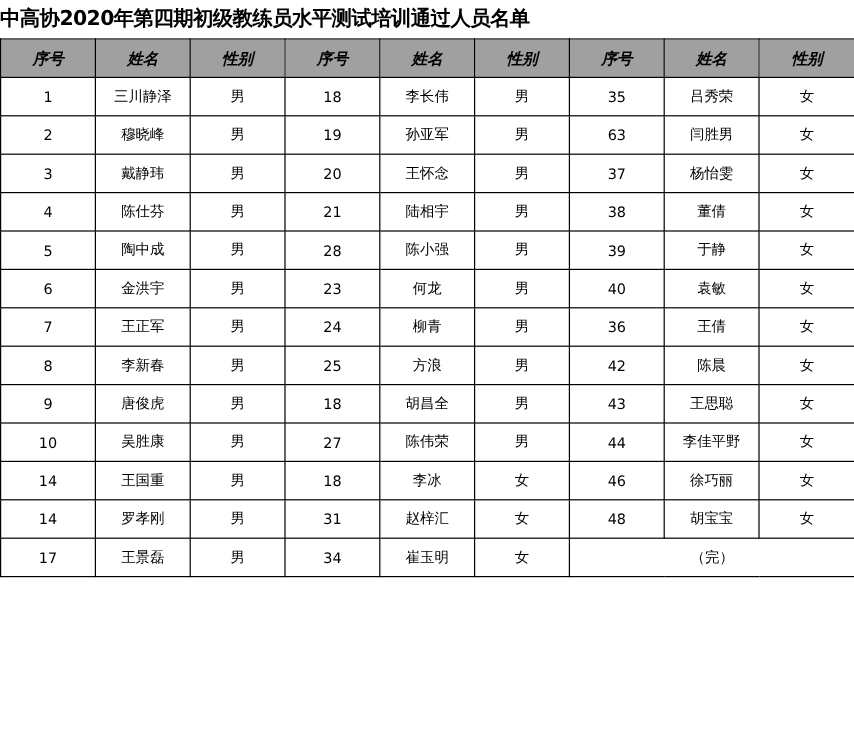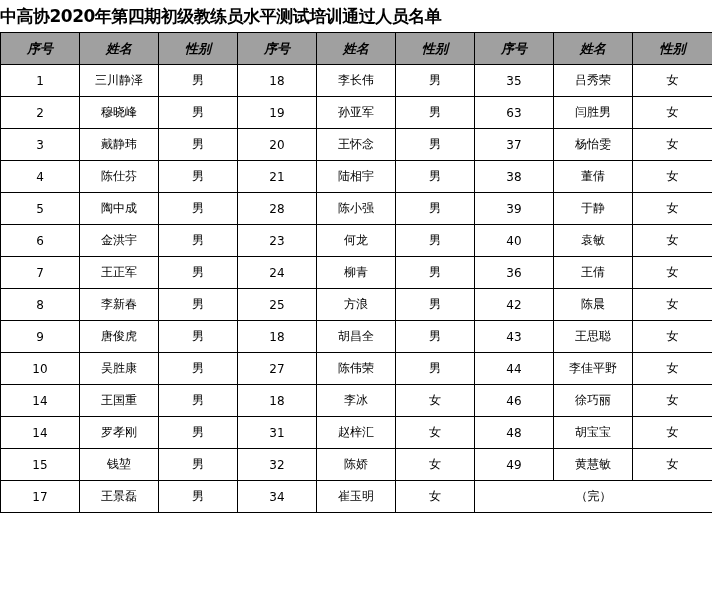--- a/index.html
+++ b/index.html
@@ -178,31 +178,20 @@
         <td>罗孝刚</td>
         <td>男</td>
         <td>31</td>
         <td>赵梓汇</td>
         <td>女</td>
         <td>48</td>
         <td>胡宝宝</td>
         <td>女</td>
       </tr>
       <tr>
-        <td>15</td>
-        <td>钱堃</td>
-        <td>男</td>
-        <td>32</td>
-        <td>陈娇</td>
-        <td>女</td>
-        <td>49</td>
-        <td>黄慧敏</td>
-        <td>女</td>
-      </tr>
-      <tr>
         <td>17</td>
         <td>王景磊</td>
         <td>男</td>
         <td>34</td>
         <td>崔玉明</td>
         <td>女</td>
         <td colspan="3" class="end">（完）</td>
       </tr>
     </tbody>
 </table>

